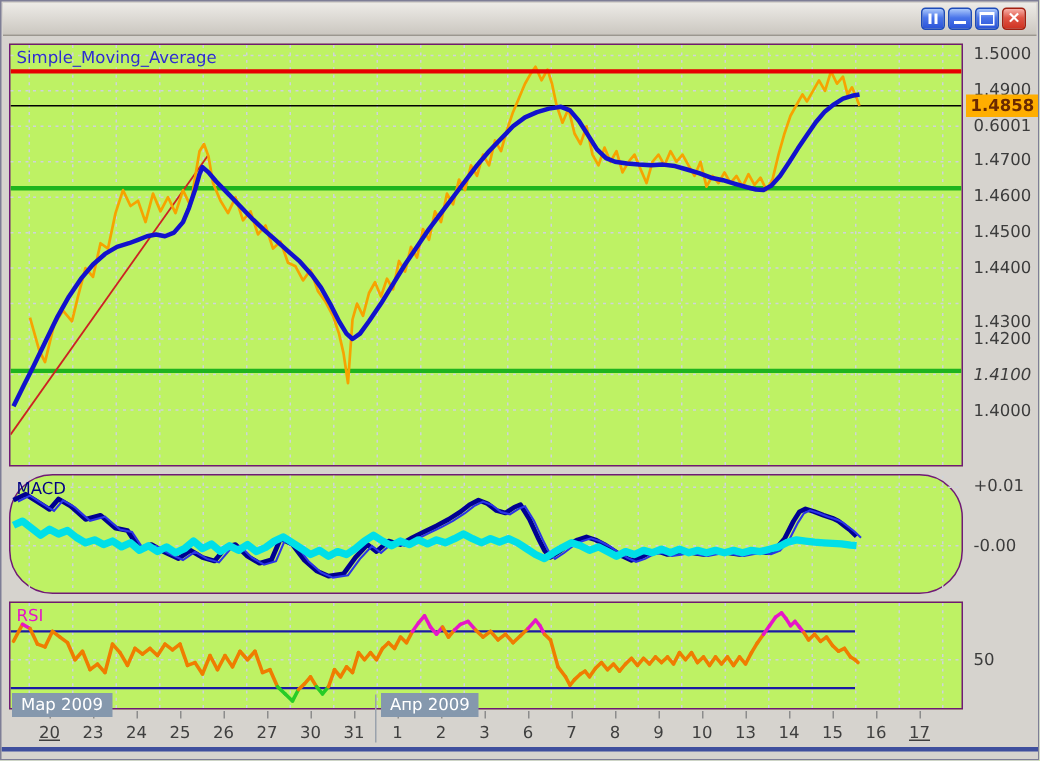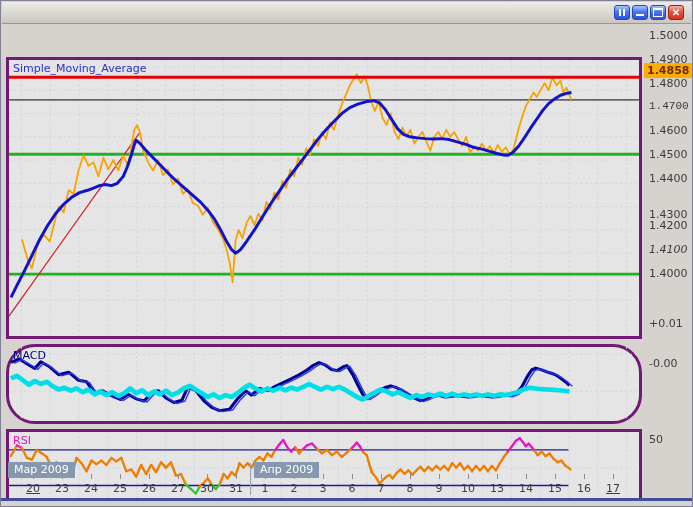--- a/index.html
+++ b/index.html
@@ -11,21 +11,21 @@
   #btns{position:absolute;right:7px;top:3px;display:flex;gap:2px;}
   .wbtn{width:16px;height:15px;border:1px solid #1d4bb8;border-radius:3px;
        background:linear-gradient(#aac7fb,#4a75ea 45%,#2c54d8);
        display:flex;align-items:center;justify-content:center;padding:0;cursor:pointer;}
   .wbtn.close{background:linear-gradient(#f7b0a8,#e05545 45%,#cf3322);border-color:#a21f10;}
   .g-pause{display:flex;gap:2px;}
   .g-pause i{display:block;width:2px;height:7px;background:#fff;}
   .g-min{display:block;width:8px;height:2px;background:#fff;margin-top:4px;}
   .g-max{display:block;width:8px;height:6px;border:1px solid #fff;border-top-width:2px;}
   .g-x{color:#fff;font-size:10px;font-weight:bold;line-height:1;}
-  .panel{position:absolute;left:5px;background:#e5e5e5;border:3px solid #701a75;box-sizing:border-box;margin-top:28px;}
+  .panel{position:absolute;left:5px;background:#bef264;border:1px solid #701a75;box-sizing:border-box;}
   #panel-price{top:28px;width:636px;height:282px;}
   #panel-macd{top:315px;width:636px;height:80px;border-radius:29px;}
   #panel-rsi{top:400px;width:636px;height:72px;}
   .panel svg{position:absolute;left:0;top:0;}
   .plabel{position:absolute;top:2px;left:4px;font-size:11px;z-index:3;white-space:nowrap;}
   #panel-price .plabel{color:#2d2dd0;}
   #panel-macd .plabel{color:#000082;}
   #panel-rsi .plabel{color:#e415c7;}
   #price-axis{position:absolute;left:641px;top:0;width:52px;height:500px;}
   .ylab{position:absolute;left:7px;font-size:11px;color:#3c3c3c;white-space:nowrap;}
@@ -302,22 +302,22 @@
         <line x1="552" y1="33.08108108108108" x2="556" y2="31.135135135135137" stroke="#ef7d00" stroke-width="2.4" stroke-linecap="round"></line>
         <line x1="556" y1="31.135135135135137" x2="560" y2="36.97297297297297" stroke="#ef7d00" stroke-width="2.4" stroke-linecap="round"></line>
         <line x1="560" y1="36.97297297297297" x2="563" y2="38.91891891891892" stroke="#ef7d00" stroke-width="2.4" stroke-linecap="round"></line>
         <line x1="563" y1="38.91891891891892" x2="565" y2="40.86486486486486" stroke="#ef7d00" stroke-width="2.4" stroke-linecap="round"></line>
       </svg>
     </div>
 
   <div id="price-axis">
       <div class="ylab" style="top: 27.997px;">1.5000</div>
       <div class="ylab" style="top: 51.7965px;">1.4900</div>
-      <div class="ylab" style="top: 75.596px;">1.4800</div>
-      <div class="ylab" style="top: 99.3955px; font-family: Liberation Mono, monospace;">1.4700</div>
+      <div class="ylab" style="top: 75.596px;">0.6001</div>
+      <div class="ylab" style="top: 99.3955px;">1.4700</div>
       <div class="ylab" style="top: 123.195px; text-align: right;">1.4600</div>
       <div class="ylab" style="top: 146.994px;">1.4500</div>
       <div class="ylab" style="top: 170.794px;">1.4400</div>
       <div class="ylab" style="top: 207px;">1.4300</div>
       <div class="ylab" style="top: 218.393px;">1.4200</div>
       <div class="ylab" style="top: 242.192px; font-style: italic;">1.4100</div>
       <div class="ylab" style="top: 265.992px;">1.4000</div>
       <div class="ylab" style="top: 316px;">+0.01</div>
       <div class="ylab" style="top: 356px;">-0.00</div>
       <div class="ylab" style="top: 431.919px;">50</div>

